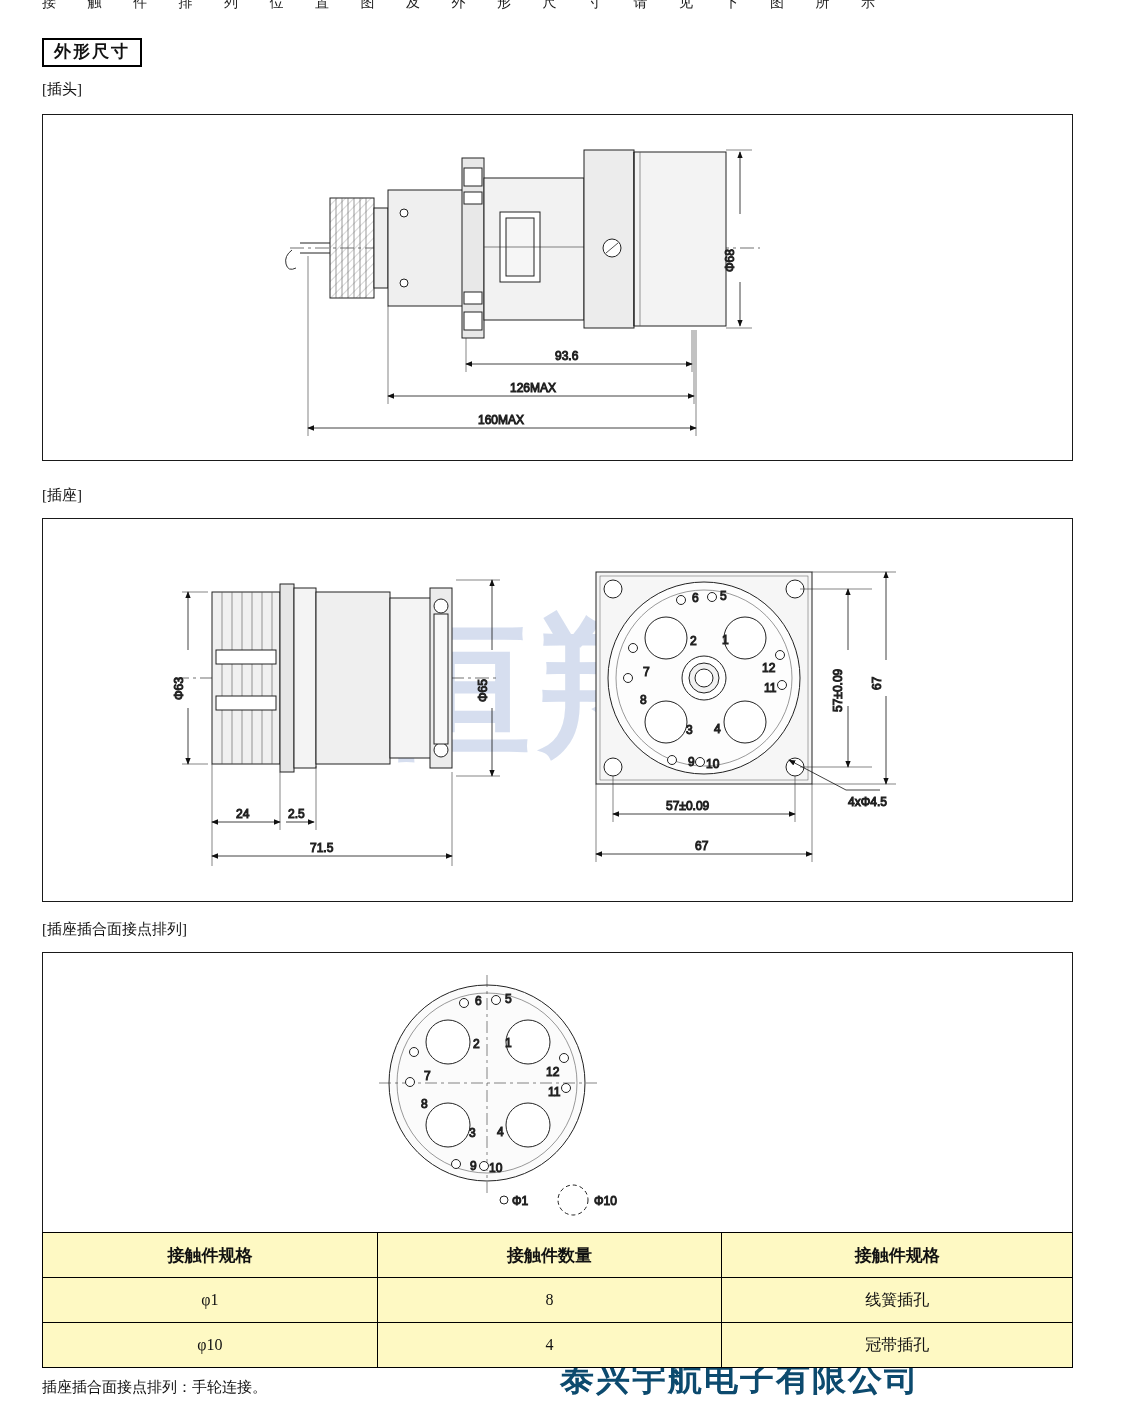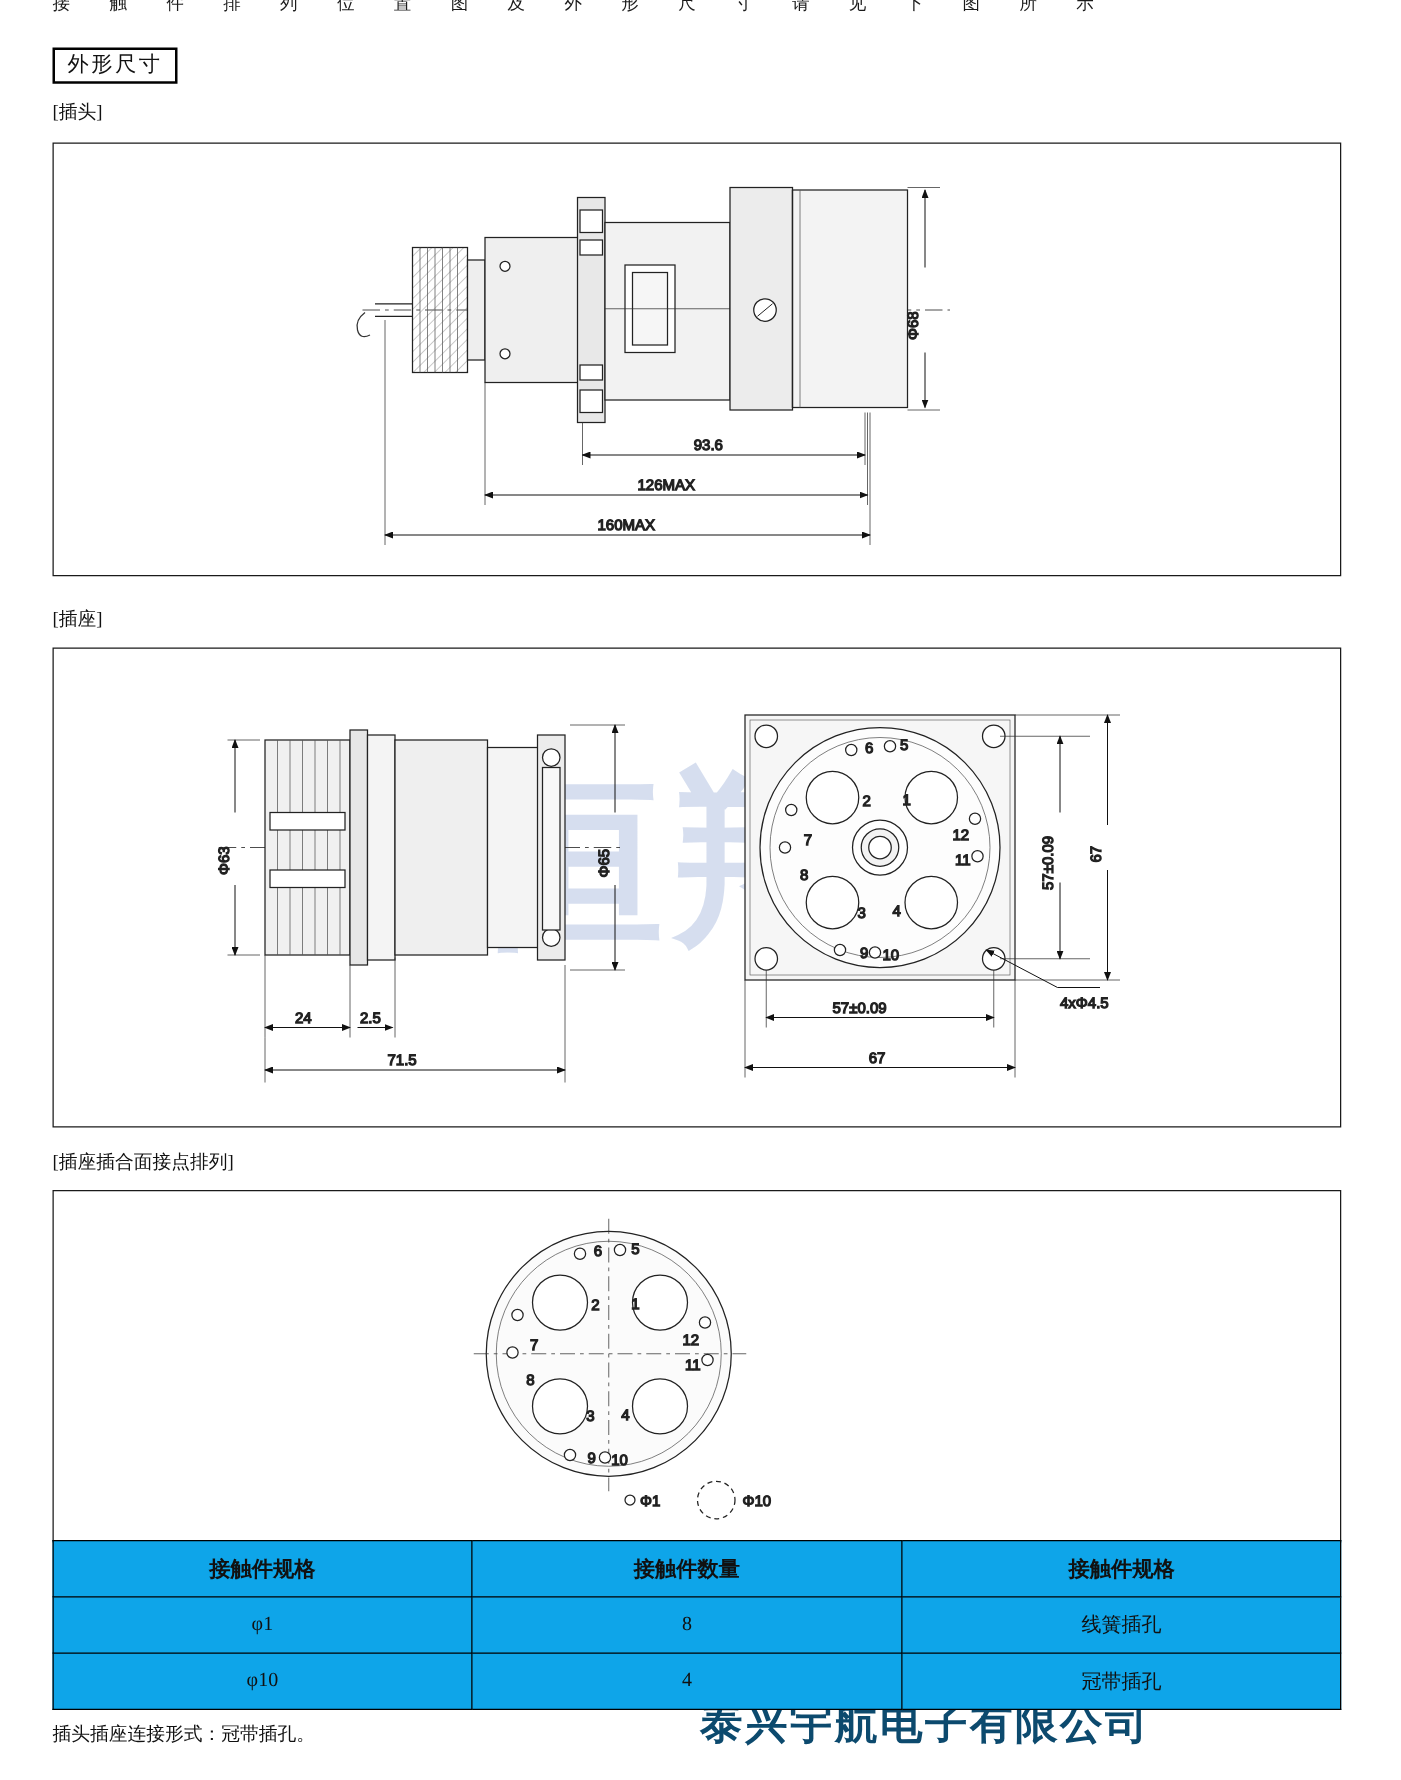--- a/index.html
+++ b/index.html
@@ -36,21 +36,21 @@
   }
 
   
   .sec-head {
     position: absolute;
     top: 38px;
     left: 42px;
     border: 2px solid #000;
     padding: 2px 10px 3px 10px;
     font-family: "Liberation Sans", sans-serif;
-    font-weight: normal;
+    font-weight: bold;
     font-size: 17px;
     letter-spacing: 2px;
     line-height: 20px;
   }
 
   .label {
     position: absolute;
     font-size: 15px;
     font-family: "Liberation Serif", serif;
     color: #111;
@@ -104,21 +104,21 @@
   }
 
   
   .spec-table {
     position: absolute;
     left: 42px;
     top: 1232px;
     width: 1031px;
     border-collapse: collapse;
     z-index: 3;
-    background: #0ea5e9;
+    background: #fef9c3;
   }
   .spec-table td {
     border: 1px solid #000;
     height: 42px;
     text-align: center;
     font-size: 16px;
     font-family: "Liberation Serif", serif;
   }
   .spec-table tr.head td {
     font-weight: bold;
@@ -406,15 +406,15 @@
       <td class="c3">线簧插孔</td>
     </tr>
     <tr>
       <td class="c1">φ10</td>
       <td class="c2">4</td>
       <td class="c3">冠带插孔</td>
     </tr>
   </tbody>
     </table>
 
-  <div class="note">插头插座连接形式：冠带插孔。</div>
+  <div class="note">插座插合面接点排列：手轮连接。</div>
 
 </div>
 
 </body></html>

